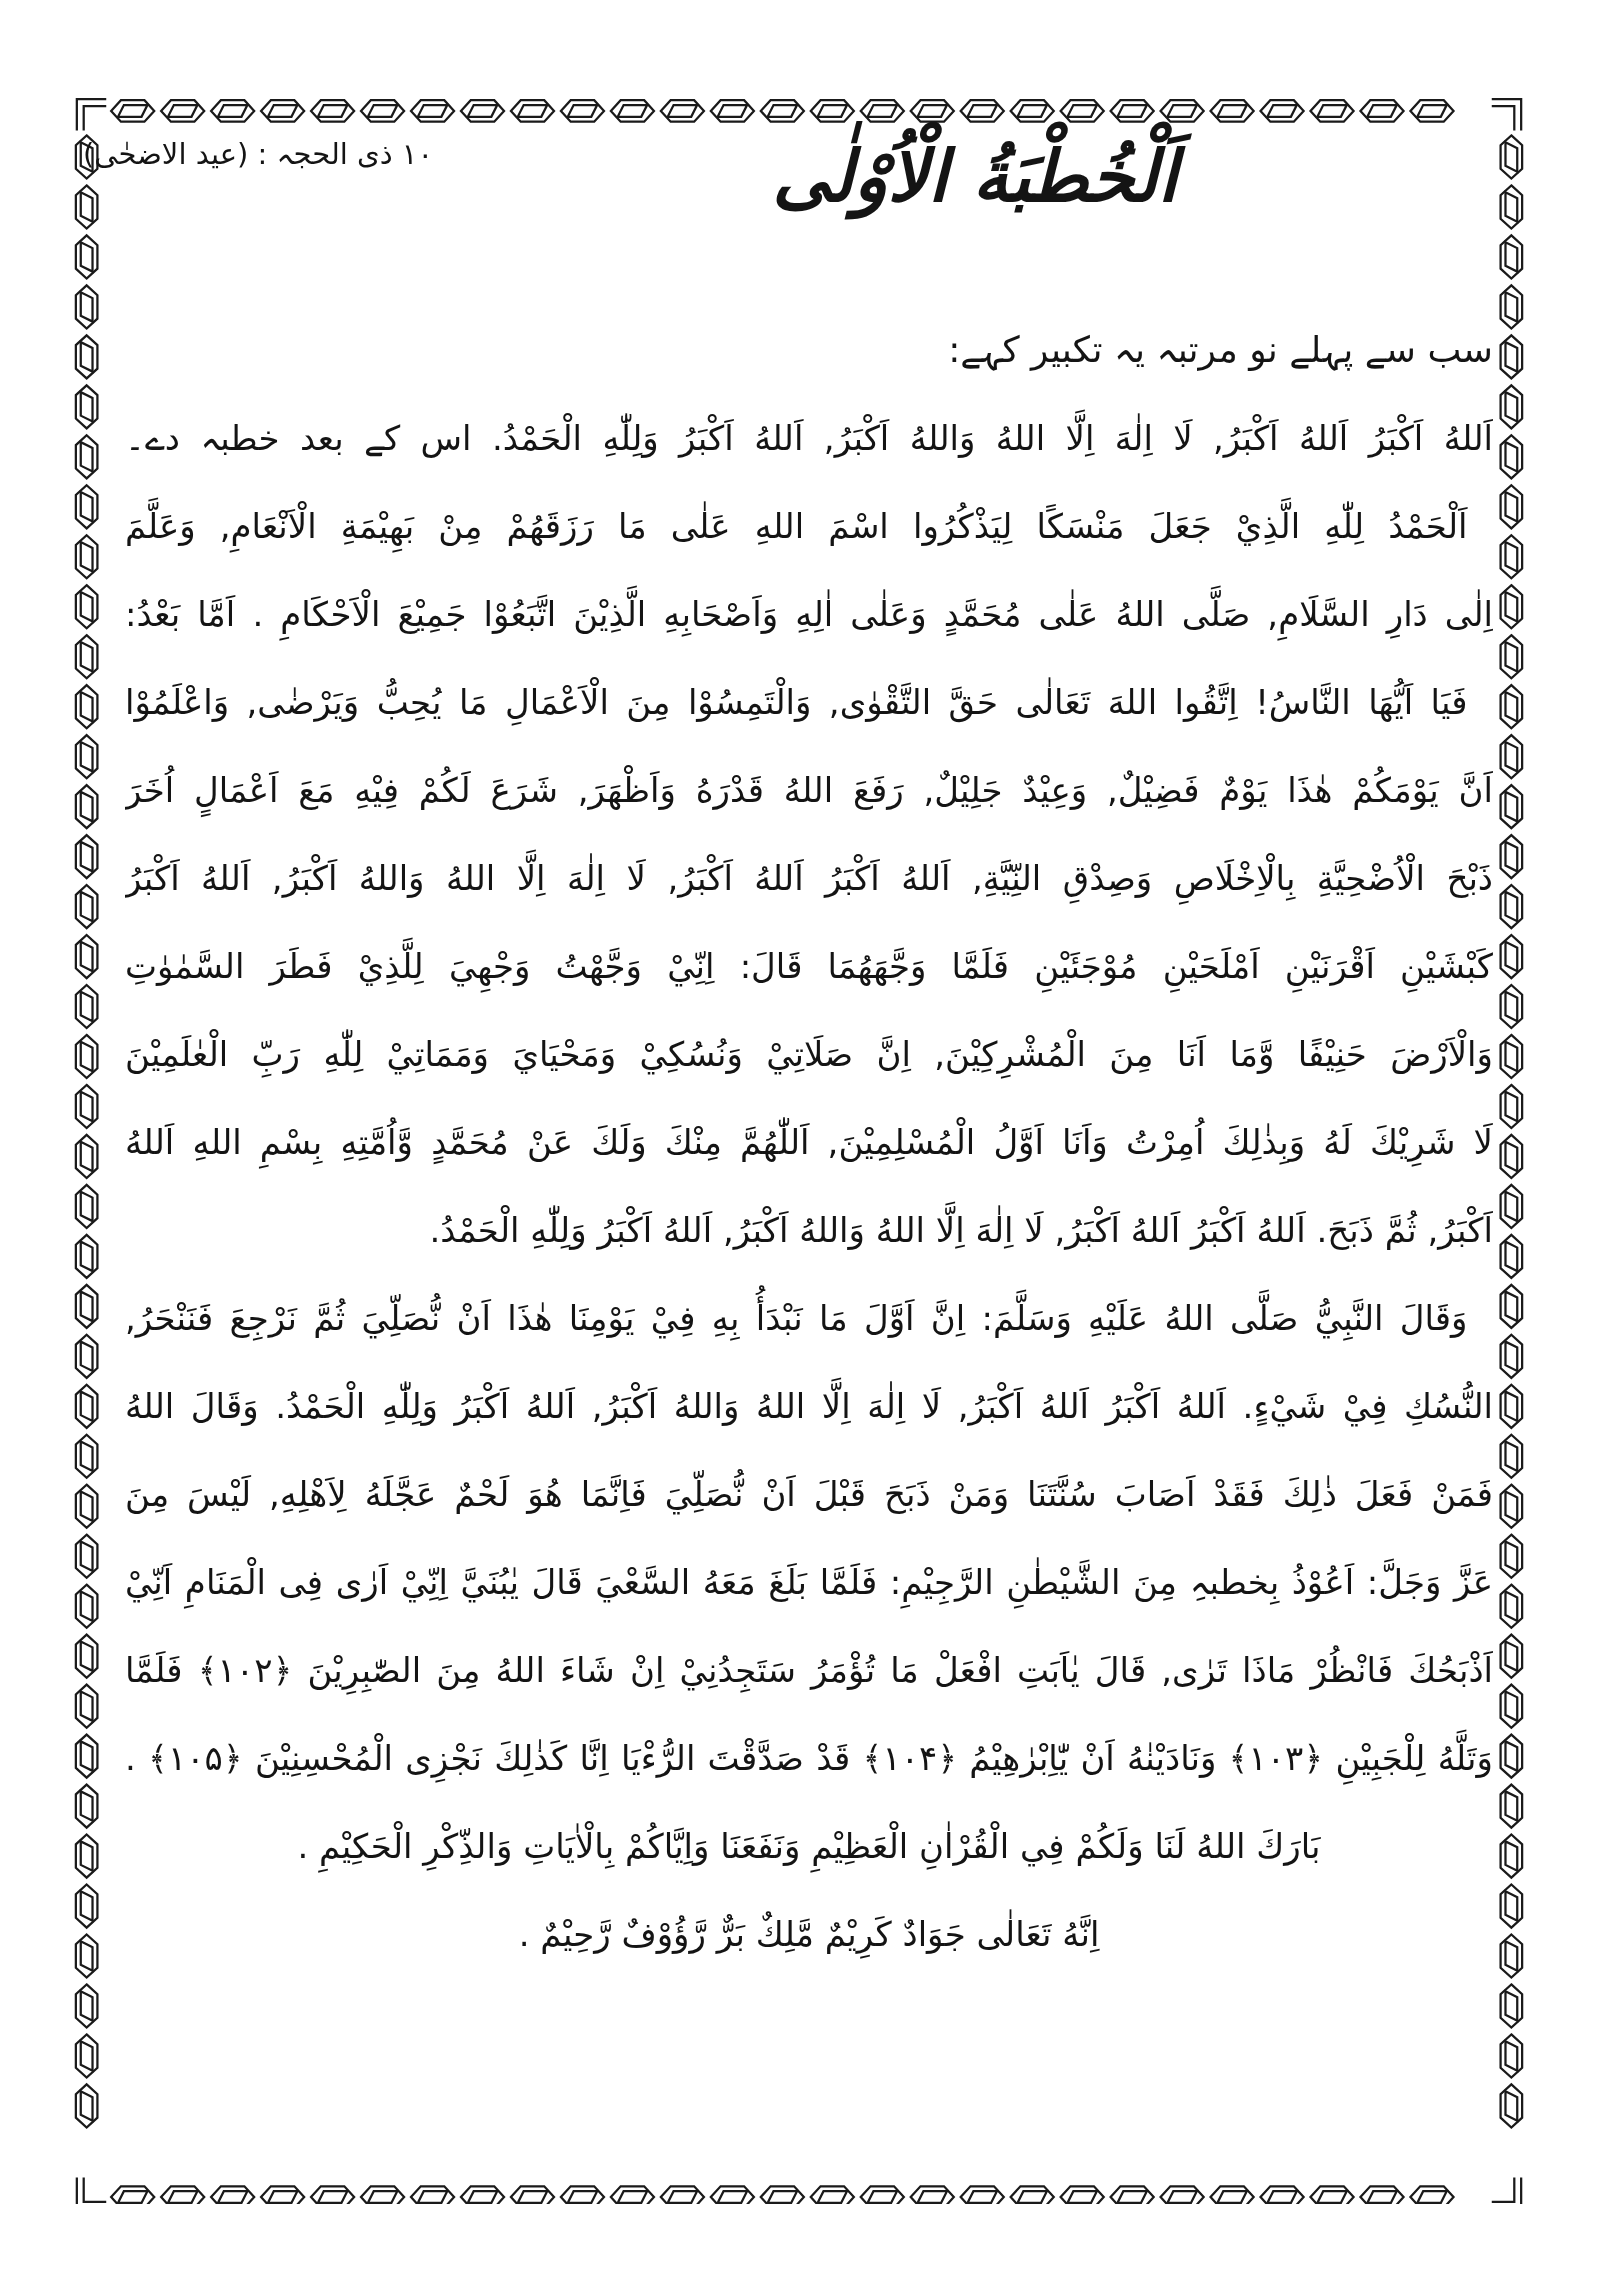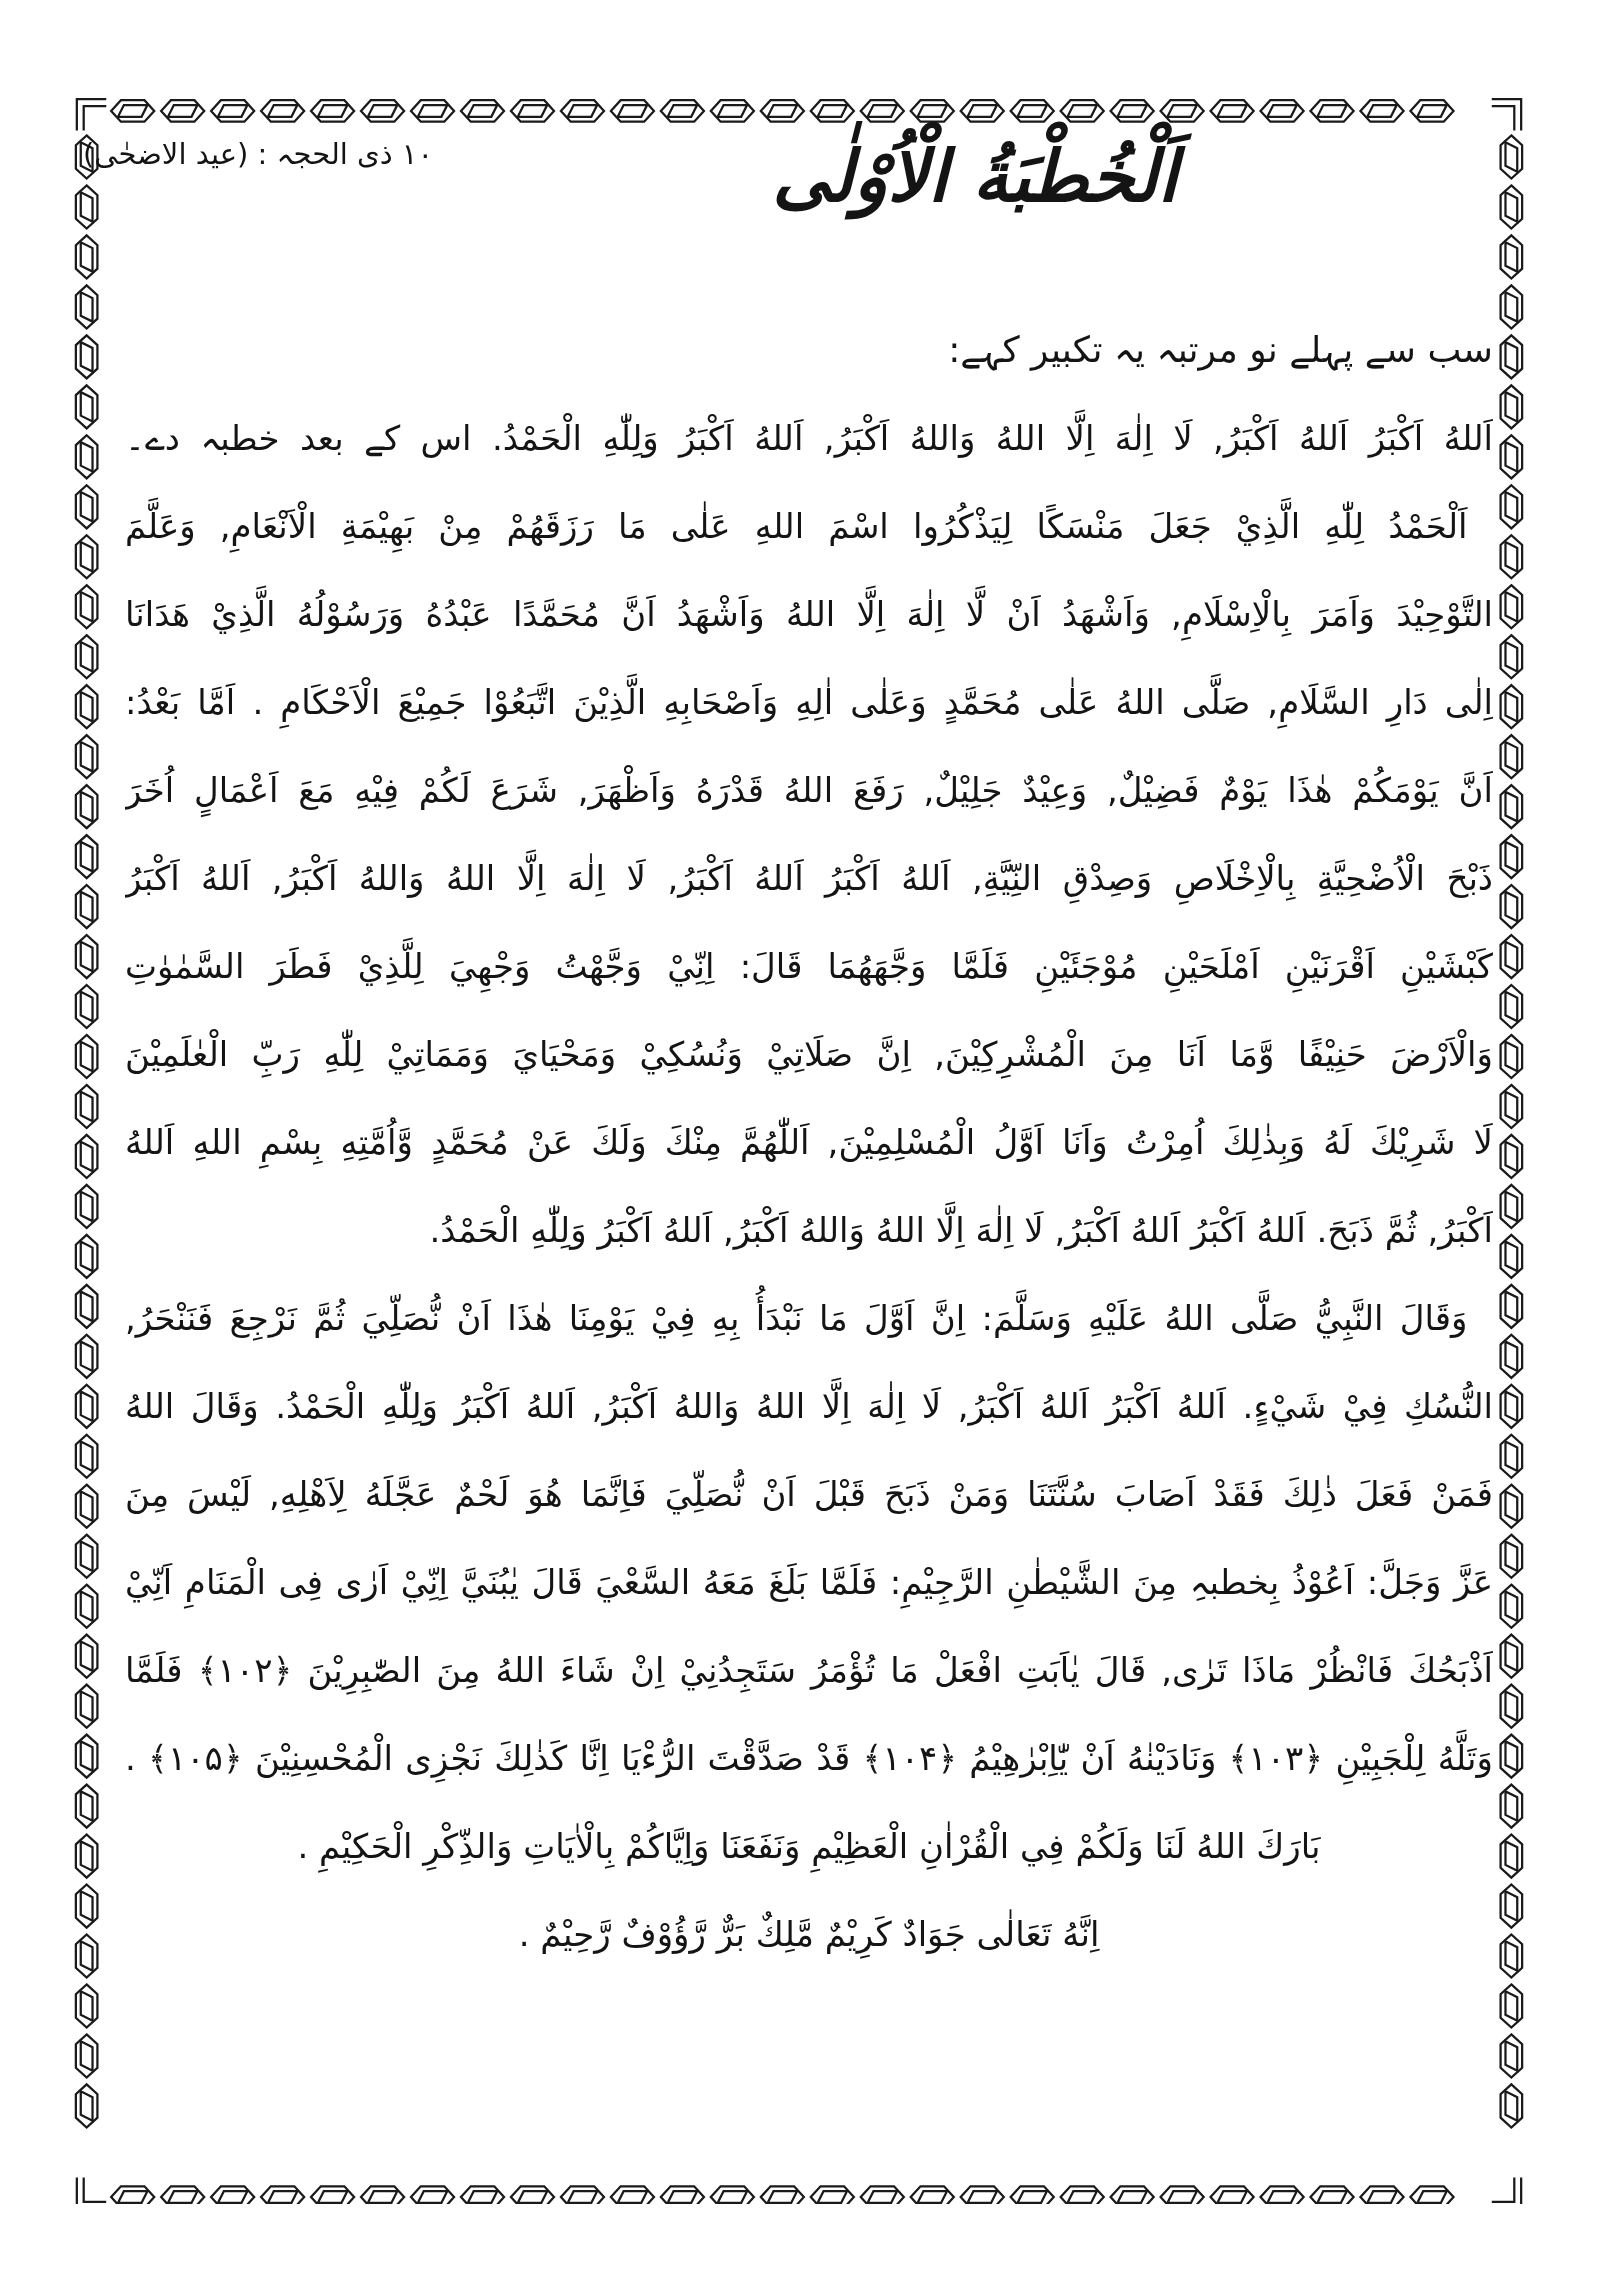--- a/index.html
+++ b/index.html
@@ -314,22 +314,22 @@
     </svg>
 
   <div class="date">۱۰ ذی الحجہ : (عید الاضحٰی)</div>
 
   <h1 class="title">اَلْخُطْبَةُ الْاُوْلٰی</h1>
 
   <div class="body-text">
     <div class="line urdu">سب سے پہلے نو مرتبہ یہ تکبیر کہے:</div>
     <div class="line">اَللهُ اَكْبَرُ اَللهُ اَكْبَرُ, لَا اِلٰهَ اِلَّا اللهُ وَاللهُ اَكْبَرُ, اَللهُ اَكْبَرُ وَلِلّٰهِ الْحَمْدُ. اس کے بعد خطبہ دے۔</div>
     <div class="line ind">اَلْحَمْدُ لِلّٰهِ الَّذِيْ جَعَلَ مَنْسَكًا لِيَذْكُرُوا اسْمَ اللهِ عَلٰى مَا رَزَقَهُمْ مِنْ بَهِيْمَةِ الْاَنْعَامِ, وَعَلَّمَ</div>
-    <div class="line">التَّوْحِيْدَ وَاَمَرَ بِالْاِسْلَامِ, وَاَشْهَدُ اَنْ لَّا اِلٰهَ اِلَّا اللهُ وَاَشْهَدُ اَنَّ مُحَمَّدًا عَبْدُهُ وَرَسُوْلُهُ الَّذِيْ هَدَانَا</div>
     <div class="line">اِلٰى دَارِ السَّلَامِ, صَلَّى اللهُ عَلٰى مُحَمَّدٍ وَعَلٰى اٰلِهِ وَاَصْحَابِهِ الَّذِيْنَ اتَّبَعُوْا جَمِيْعَ الْاَحْكَامِ . اَمَّا بَعْدُ:</div>
+    <div class="line ind">فَيَا اَيُّهَا النَّاسُ! اِتَّقُوا اللهَ تَعَالٰى حَقَّ التَّقْوٰى, وَالْتَمِسُوْا مِنَ الْاَعْمَالِ مَا يُحِبُّ وَيَرْضٰى, وَاعْلَمُوْا</div>
     <div class="line">اَنَّ يَوْمَكُمْ هٰذَا يَوْمٌ فَضِيْلٌ, وَعِيْدٌ جَلِيْلٌ, رَفَعَ اللهُ قَدْرَهُ وَاَظْهَرَ, شَرَعَ لَكُمْ فِيْهِ مَعَ اَعْمَالٍ اُخَرَ</div>
     <div class="line">ذَبْحَ الْاُضْحِيَّةِ بِالْاِخْلَاصِ وَصِدْقِ النِّيَّةِ, اَللهُ اَكْبَرُ اَللهُ اَكْبَرُ, لَا اِلٰهَ اِلَّا اللهُ وَاللهُ اَكْبَرُ, اَللهُ اَكْبَرُ</div>
     <div class="line">كَبْشَيْنِ اَقْرَنَيْنِ اَمْلَحَيْنِ مُوْجَئَيْنِ فَلَمَّا وَجَّهَهُمَا قَالَ: اِنِّيْ وَجَّهْتُ وَجْهِيَ لِلَّذِيْ فَطَرَ السَّمٰوٰتِ</div>
     <div class="line">وَالْاَرْضَ حَنِيْفًا وَّمَا اَنَا مِنَ الْمُشْرِكِيْنَ, اِنَّ صَلَاتِيْ وَنُسُكِيْ وَمَحْيَايَ وَمَمَاتِيْ لِلّٰهِ رَبِّ الْعٰلَمِيْنَ</div>
     <div class="line">لَا شَرِيْكَ لَهُ وَبِذٰلِكَ اُمِرْتُ وَاَنَا اَوَّلُ الْمُسْلِمِيْنَ, اَللّٰهُمَّ مِنْكَ وَلَكَ عَنْ مُحَمَّدٍ وَّاُمَّتِهِ بِسْمِ اللهِ اَللهُ</div>
     <div class="line start">اَكْبَرُ, ثُمَّ ذَبَحَ. اَللهُ اَكْبَرُ اَللهُ اَكْبَرُ, لَا اِلٰهَ اِلَّا اللهُ وَاللهُ اَكْبَرُ, اَللهُ اَكْبَرُ وَلِلّٰهِ الْحَمْدُ.</div>
     <div class="line ind">وَقَالَ النَّبِيُّ صَلَّى اللهُ عَلَيْهِ وَسَلَّمَ: اِنَّ اَوَّلَ مَا نَبْدَأُ بِهِ فِيْ يَوْمِنَا هٰذَا اَنْ نُّصَلِّيَ ثُمَّ نَرْجِعَ فَنَنْحَرُ,</div>
     <div class="line">النُّسُكِ فِيْ شَيْءٍ. اَللهُ اَكْبَرُ اَللهُ اَكْبَرُ, لَا اِلٰهَ اِلَّا اللهُ وَاللهُ اَكْبَرُ, اَللهُ اَكْبَرُ وَلِلّٰهِ الْحَمْدُ. وَقَالَ اللهُ</div>
     <div class="line">فَمَنْ فَعَلَ ذٰلِكَ فَقَدْ اَصَابَ سُنَّتَنَا وَمَنْ ذَبَحَ قَبْلَ اَنْ نُّصَلِّيَ فَاِنَّمَا هُوَ لَحْمٌ عَجَّلَهُ لِاَهْلِهِ, لَيْسَ مِنَ</div>
     <div class="line">عَزَّ وَجَلَّ: اَعُوْذُ بِخطبہِ مِنَ الشَّيْطٰنِ الرَّجِيْمِ: فَلَمَّا بَلَغَ مَعَهُ السَّعْيَ قَالَ يٰبُنَيَّ اِنِّيْ اَرٰى فِى الْمَنَامِ اَنِّيْ</div>

